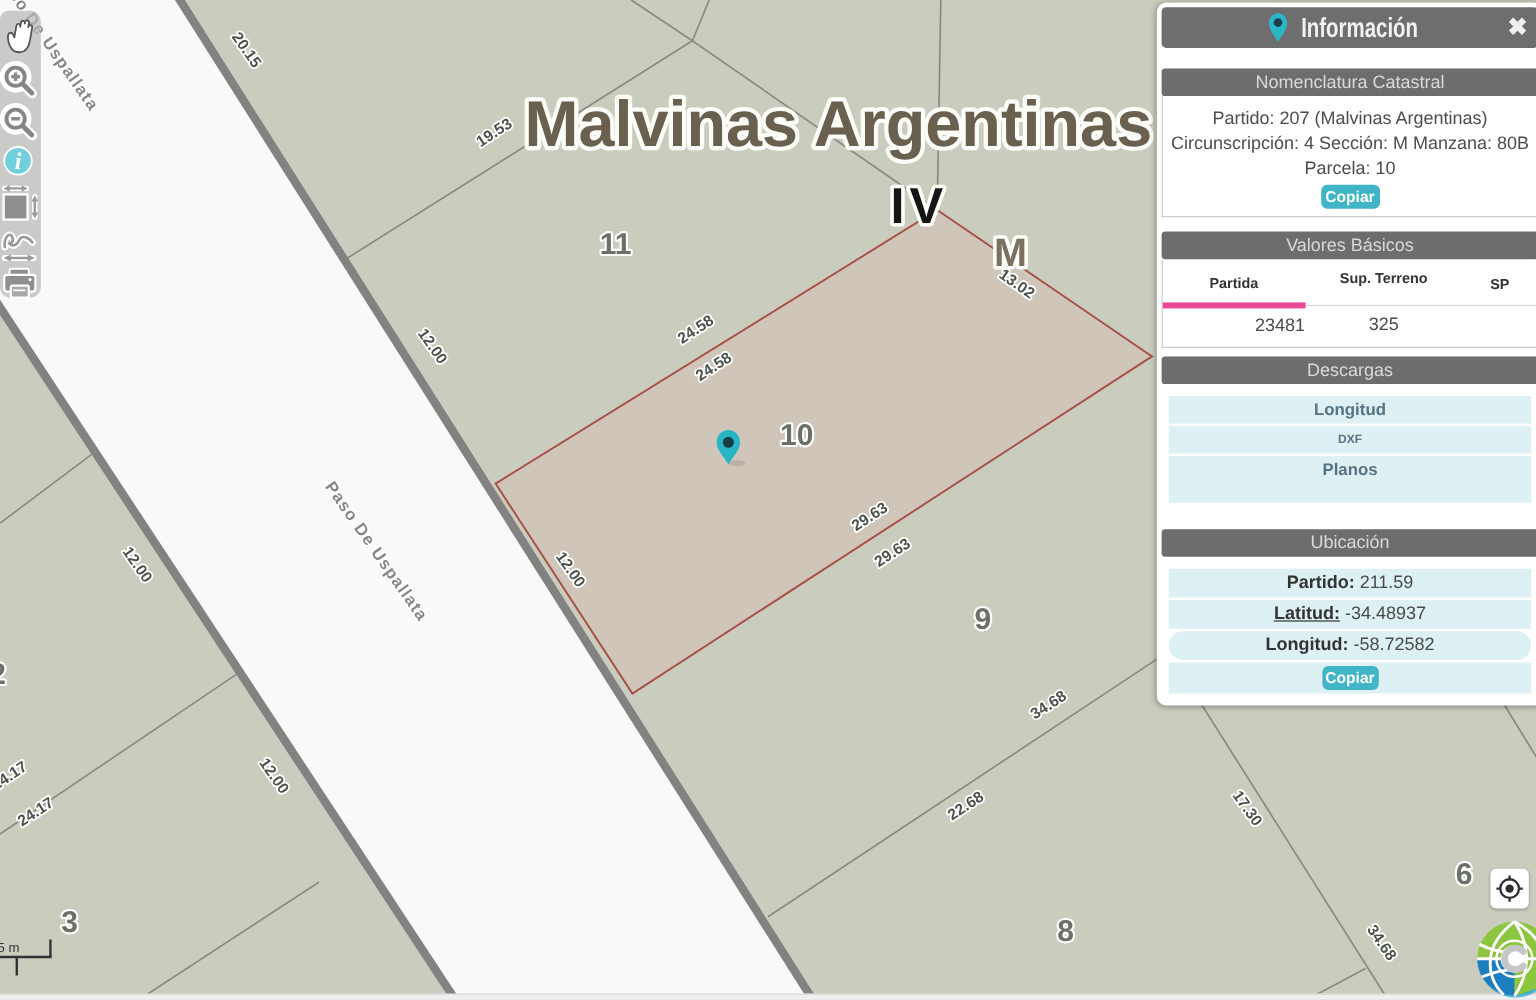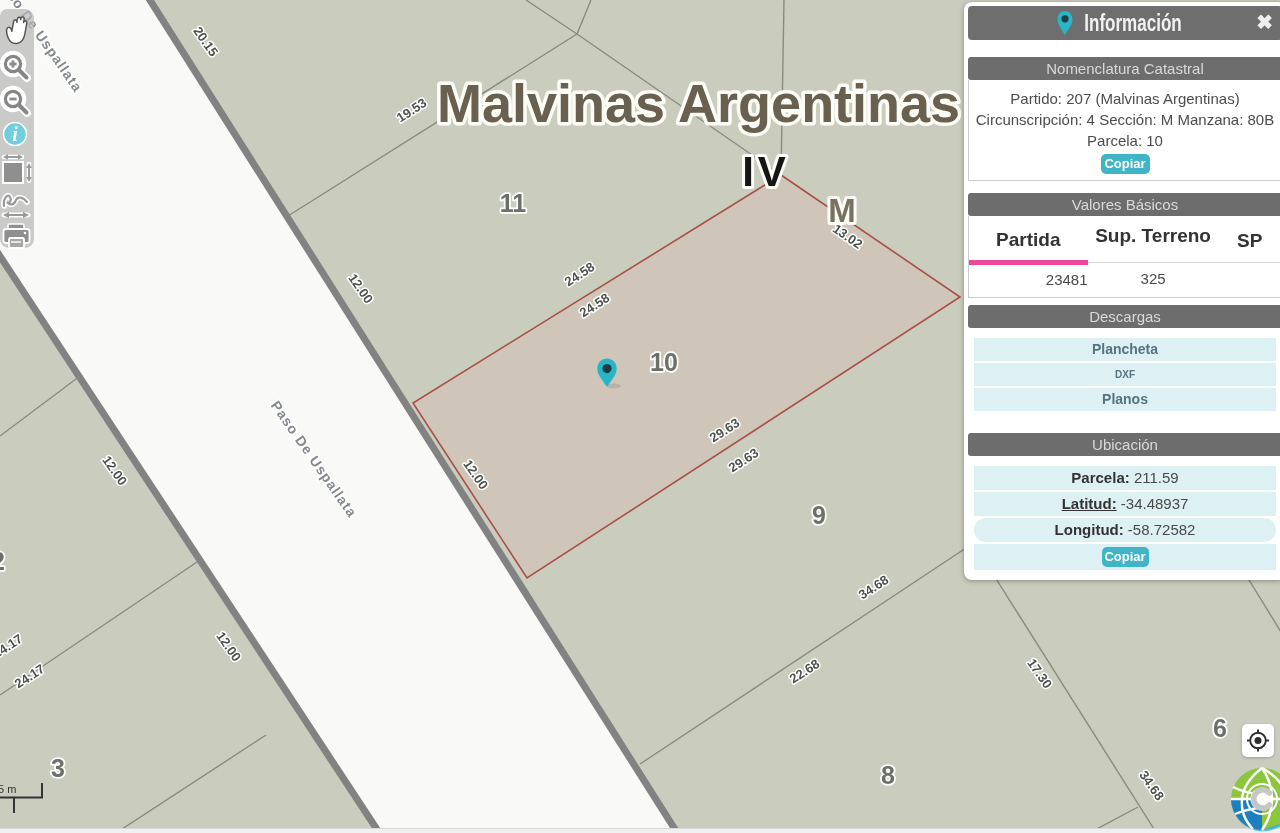--- a/index.html
+++ b/index.html
@@ -226,47 +226,47 @@
     <div style="line-height:21px;">Circunscripción: 4 Sección: M Manzana: 80B</div>
     <div style="line-height:21px;">Parcela: 10</div>
 
     <div style="margin:3px auto 0 auto;width:49px;height:20px;background:#3fb5c7;border-radius:5px;color:#ffffff;font-size:13px;font-weight:bold;line-height:20px;">Copiar</div>
   </div>
 
   <div style="margin-top:12px;height:23px;background:#6d6d6d;border-radius:3px;color:#d9d9d9;font-size:15px;line-height:23px;text-align:center;">Valores Básicos</div>
   <div style="border:1px solid #cccccc;border-top:none;">
     <table style="width:100%;border-collapse:collapse;">
       <tbody>
-          <tr style="color:#333333;font-weight:bold;font-size:19px;">
+          <tr style="color:#333333;font-weight:bold;font-size:12px;">
             <td style="width:38%;text-align:center;padding:13px 0 9px 0;">Partida</td>
             <td style="width:42%;text-align:center;padding:3px 0 9px 0;">Sup.&nbsp;Terreno</td>
             <td style="width:20%;text-align:center;padding:13px 0 9px 0;">SP</td>
           </tr>
       <tr style="color:#4a4a4a;font-size:15px;">
             <td style="text-align:right;border-top:5px solid #ec4899;padding:6px 0 9px 0;">23481</td>
             <td style="text-align:center;border-top:1px solid #d8d8d8;padding:6px 0 9px 0;">325</td>
             <td style="border-top:1px solid #d8d8d8;"></td>
           </tr>
     </tbody>
       </table>
   </div>
 
   <div style="margin-top:7px;height:23px;background:#6d6d6d;border-radius:3px;color:#d9d9d9;font-size:15px;line-height:23px;text-align:center;">Descargas</div>
   <div style="padding:10px 6px 8px 6px;">
 
-    <div style="height:23px;background:#ddf0f4;color:#557380;font-size:14px;font-weight:bold;line-height:23px;text-align:center;">Plancheta</div>
+    <div style="height:23px;background:#ddf0f4;color:#557380;font-size:14px;font-weight:bold;line-height:23px;text-align:center;">Longitud</div>
 
     <div style="height:23px;background:#ddf0f4;color:#557380;font-size:10px;font-weight:bold;line-height:23px;text-align:center;margin-top:2px;">DXF</div>
 
-    <div style="height:23px;background:#ddf0f4;color:#557380;font-size:14px;font-weight:bold;line-height:23px;text-align:center;margin-top:2px;">Planos</div>
+    <div style="height:39px;background:#ddf0f4;color:#557380;font-size:14px;font-weight:bold;line-height:23px;text-align:center;margin-top:2px;">Planos</div>
   </div>
 
   <div style="margin-top:14px;height:23px;background:#6d6d6d;border-radius:3px;color:#d9d9d9;font-size:15px;line-height:23px;text-align:center;">Ubicación</div>
   <div style="margin:10px 6px 0 6px;text-align:center;font-size:15px;color:#4a4a4a;">
-    <div style="height:24px;line-height:24px;background:#ddf0f4;"><b style="color:#333;">Parcela:</b> 211.59</div>
+    <div style="height:24px;line-height:24px;background:#ddf0f4;"><b style="color:#333;">Partido:</b> 211.59</div>
     <div style="height:24px;line-height:24px;background:#ddf0f4;margin-top:2px;"><b style="color:#333;text-decoration:underline;">Latitud:</b> -34.48937</div>
     <div style="height:24px;line-height:24px;background:#ddf0f4;margin-top:2px;border-radius:12px;"><b style="color:#333;">Longitud:</b> -58.72582</div>
     <div style="background:#ddf0f4;margin-top:2px;padding:3px 0 3px 0;">
 
       <div style="margin:0 auto;width:47px;height:20px;background:#3fb5c7;border-radius:5px;color:#ffffff;font-size:13px;font-weight:bold;line-height:20px;">Copiar</div>
     </div>
   </div>
 </div>
 
 </body></html>

